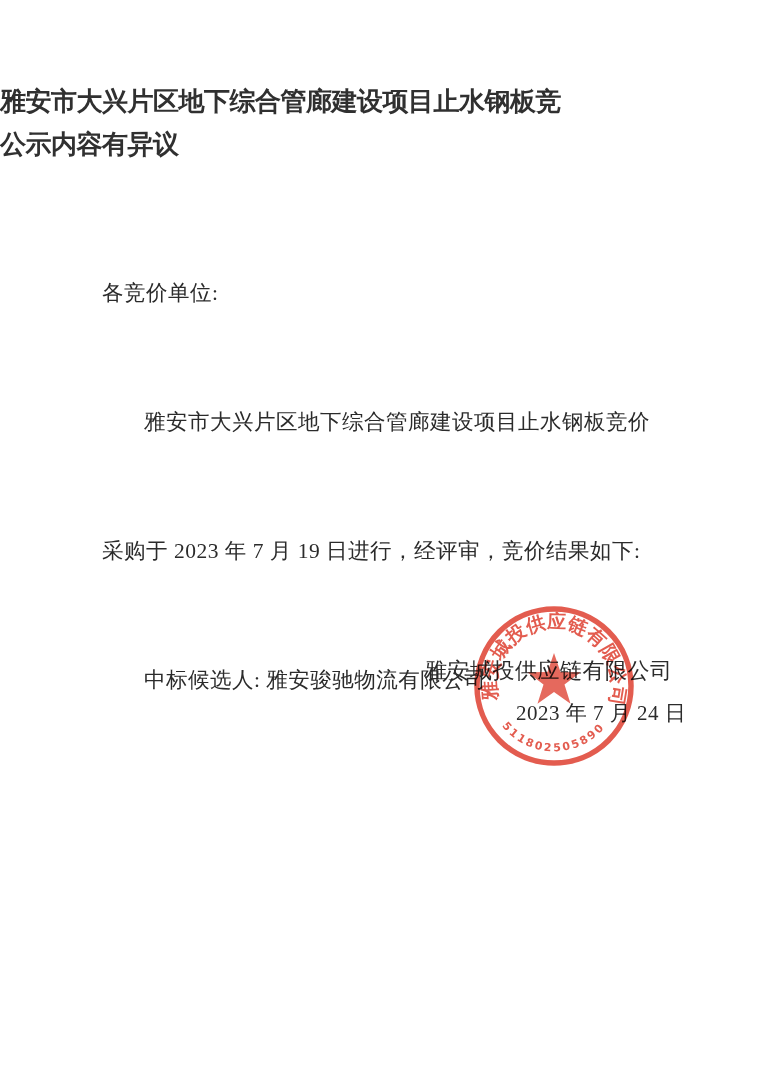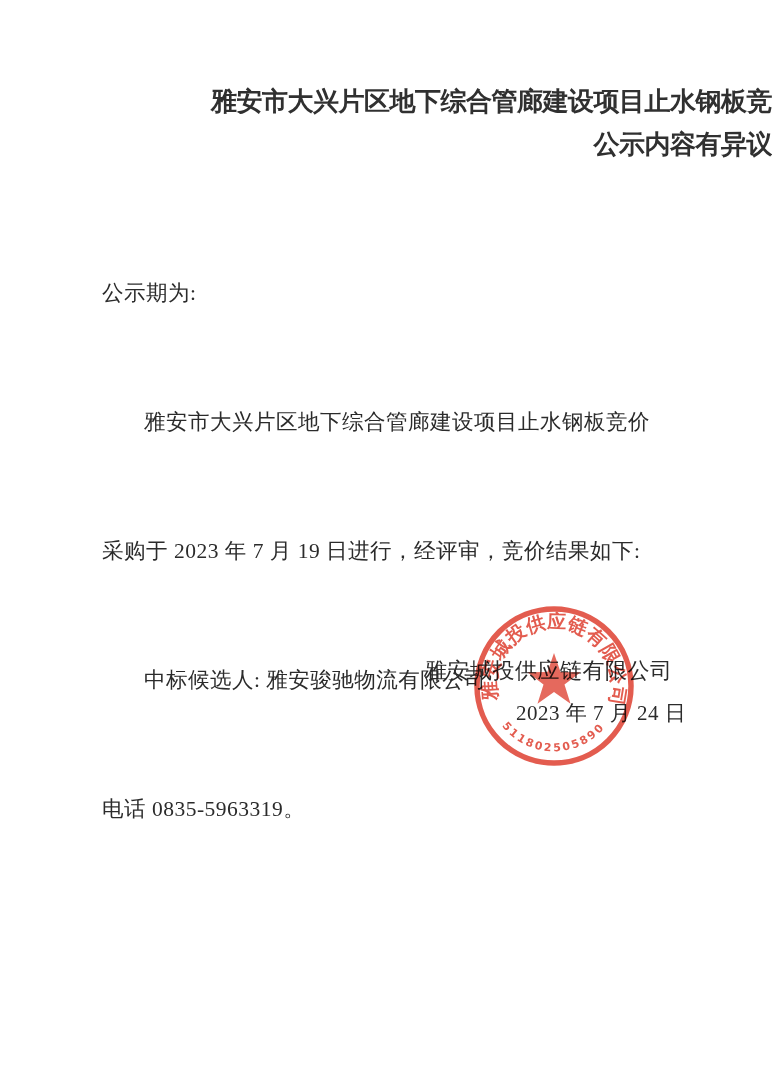--- a/index.html
+++ b/index.html
@@ -12,21 +12,21 @@
     overflow: hidden;
     font-family: "Liberation Serif", "DejaVu Serif", serif;
     color: #2b2b2b;
   }
   .title {
     position: absolute;
     top: 80px;
     left: 0;
     width: 100%;
     margin: 0;
-    text-align: right;
+    text-align: left;
     font-size: 26px;
     font-weight: bold;
     letter-spacing: -0.5px;
     line-height: 43px;
     color: #303030;
   }
   .title-line { display: block; }
   .doc-body {
     position: absolute;
     top: 186px;
@@ -75,25 +75,24 @@
 <body>
 
 <div class="page">
 
   <h1 class="title">
     <span class="title-line">雅安市大兴片区地下综合管廊建设项目止水钢板竞</span>
     <span class="title-line">公示内容有异议</span>
   </h1>
 
   <div class="doc-body">
-    <div class="line">公示期为:</div>
+    <div class="line">各竞价单位:</div>
     <div class="line indent">雅安市大兴片区地下综合管廊建设项目止水钢板竞价</div>
     <div class="line">采购于 2023 年 7 月 19 日进行，经评审，竞价结果如下:</div>
     <div class="line indent">中标候选人: 雅安骏驰物流有限公司</div>
-    <div class="line">电话 0835-5963319。</div>
   </div>
 
   <div class="sig-company">雅安城投供应链有限公司</div>
   <div class="sig-date">2023 年 7 月 24 日</div>
 
   <svg class="stamp" viewBox="-100 -100 200 200" xmlns="http://www.w3.org/2000/svg" aria-hidden="true">
     <circle class="ring" cx="0" cy="0" r="77"></circle>
     <polygon class="star" transform="translate(0,-5)" points="0,-28 6.5,-8.9 26.6,-8.7 10.5,3.4 16.5,22.7 0,11 -16.5,22.7 -10.5,3.4 -26.6,-8.7 -6.5,-8.9"></polygon>
     <path id="sealArcTop" d="M -56.4 13.5 A 58 58 0 1 1 56.4 13.5" fill="none"></path>
     <path id="sealArcBottom" d="M -52 40 A 66 66 0 0 0 52 40" fill="none"></path>

